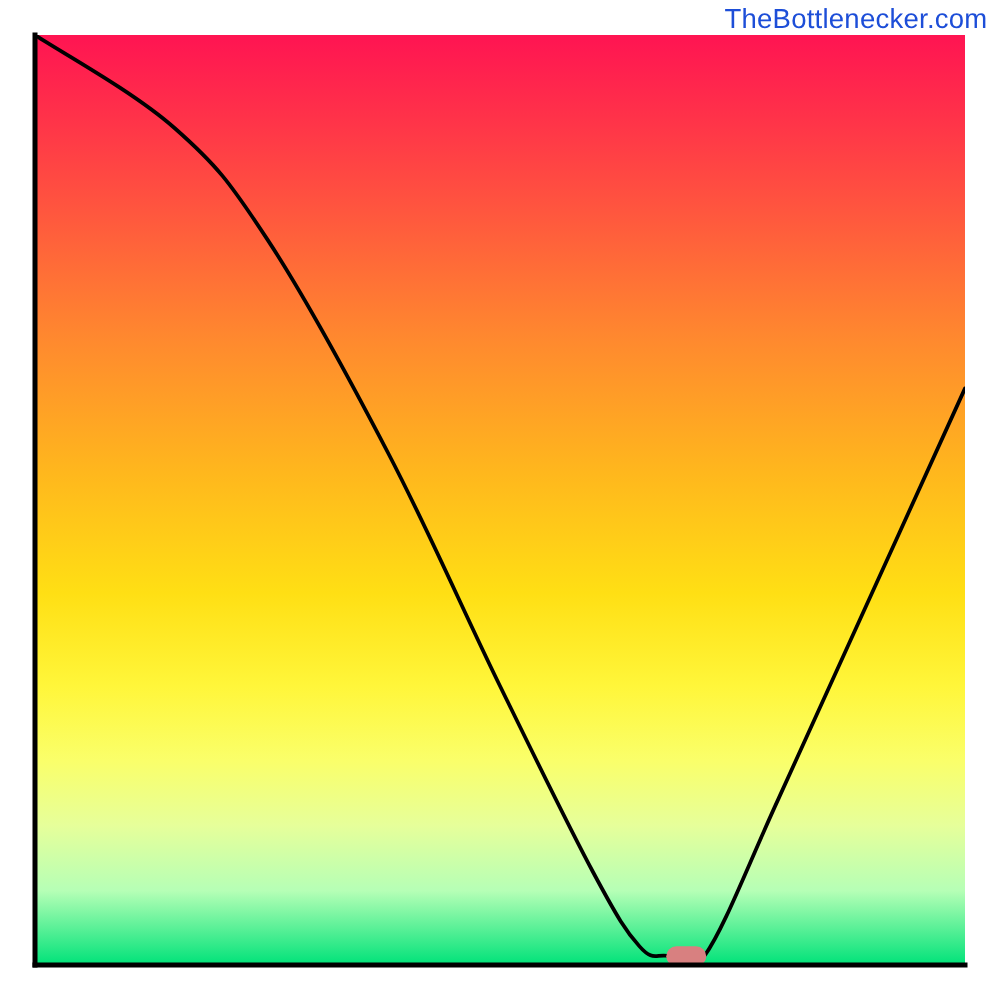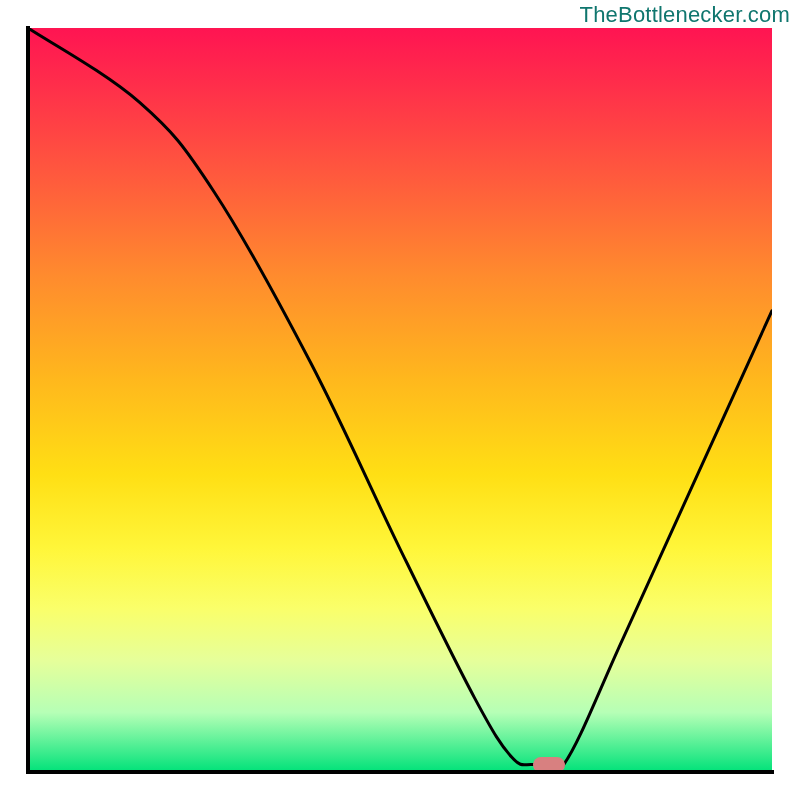--- a/index.html
+++ b/index.html
@@ -52,21 +52,21 @@
     width: 748px;
     height: 4px;
     background: #000000;
   }
   .watermark {
     position: absolute;
     top: 2px;
     right: 10px;
     font-size: 22px;
     font-weight: 500;
-    color: #0f766e;
+    color: #1d4ed8;
     letter-spacing: 0.2px;
   }
   .curve-svg {
     position: absolute;
     left: 28px;
     top: 28px;
     width: 744px;
     height: 744px;
   }
   .marker {

